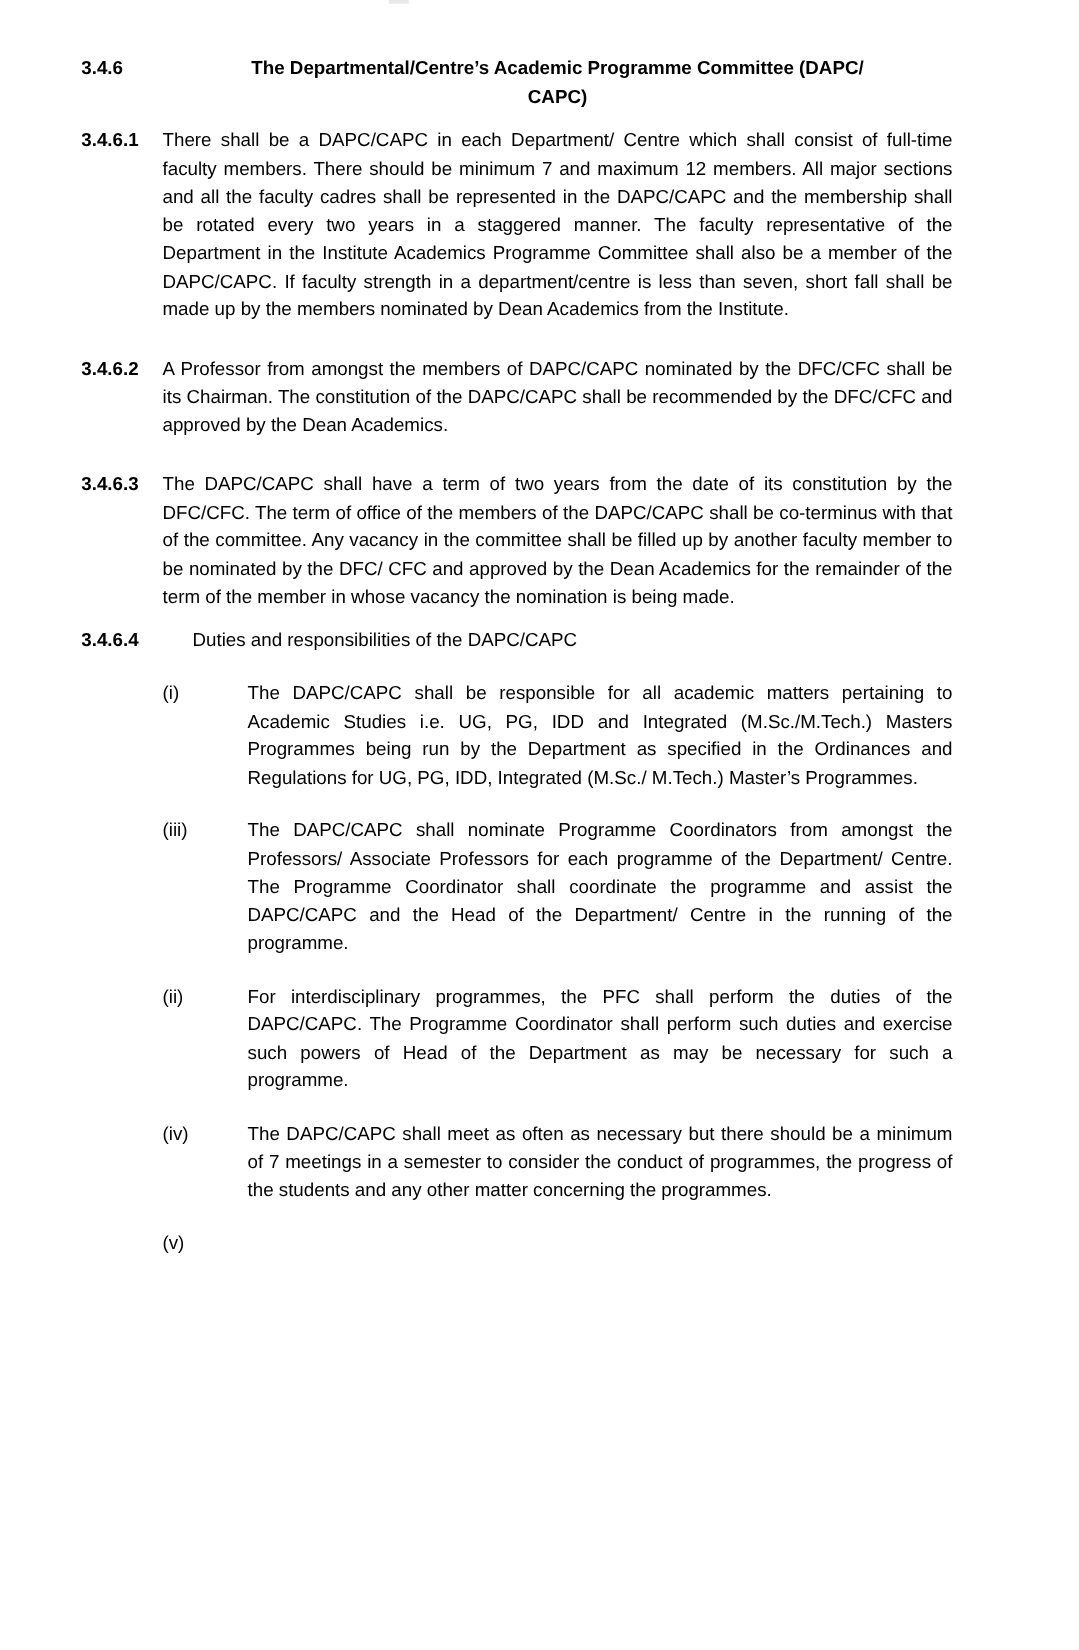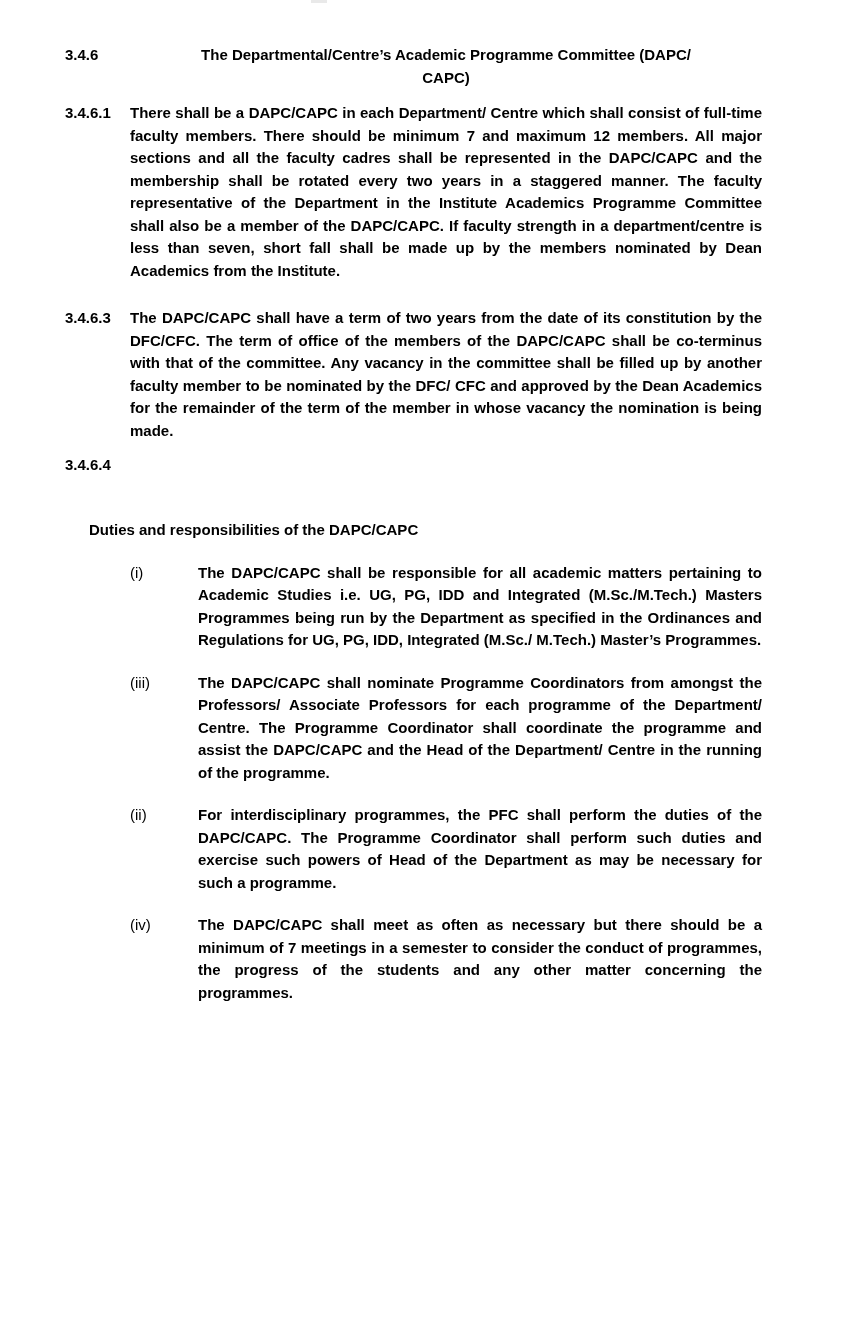--- a/index.html
+++ b/index.html
@@ -24,36 +24,35 @@
     align-items: flex-start;
   }
   .row .num {
     flex: 0 0 65px;
     width: 65px;
     font-weight: 700;
   }
   .row .body {
     flex: 1 1 auto;
     text-align: justify;
-    font-weight: bold;
   }
   .heading .body {
     font-weight: 700;
     text-align: center;
     white-space: pre-line;
   }
   .subheading .body {
-    font-weight: 700;
-    text-align: center;
+    font-weight: 400;
+    text-align: left;
     margin-left: 24px;
   }
   .heading        { margin-bottom: 13px; }
   .para           { margin-bottom: 25px; }
   .para-last      { margin-bottom: 12px; }
-  .subheading     { margin-bottom: 20px; flex-direction: column; }
+  .subheading     { margin-bottom: 20px; }
   .list-item      { margin-left: 65px; margin-bottom: 20px; }
   .list-item .label {
     flex: 0 0 68px;
     width: 68px;
     font-weight: 400;
   }
   .artifact {
     position: absolute;
     left: 311px;
     top: 0;
@@ -74,20 +73,24 @@
       <span class="num">3.4.6</span>
       <span class="body">The Departmental/Centre’s Academic Programme Committee (DAPC/
 CAPC)</span>
     </div>
 
     <div class="row para">
       <span class="num">3.4.6.1</span>
       <span class="body">There shall be a DAPC/CAPC in each Department/ Centre which shall consist of full-time faculty members. There should be minimum 7 and maximum 12 members. All major sections and all the faculty cadres shall be represented in the DAPC/CAPC and the membership shall be rotated every two years in a staggered manner.  The faculty representative of the Department in the Institute Academics Programme Committee shall also be a member of the DAPC/CAPC. If faculty strength in a department/centre is less than seven, short fall shall be made up by the members nominated by Dean Academics from the Institute.</span>
     </div>
 
+    <div class="row para">
+      <span class="num">3.4.6.2</span>
+      <span class="body">A Professor from amongst the members of DAPC/CAPC nominated by the DFC/CFC shall be its Chairman. The constitution of the DAPC/CAPC shall be recommended by the DFC/CFC and approved by the Dean Academics.</span>
+    </div>
 
     <div class="row para para-last">
       <span class="num">3.4.6.3</span>
       <span class="body">The DAPC/CAPC shall have a term of two years from the date of its constitution by the DFC/CFC. The term of office of the members of the DAPC/CAPC shall be co-terminus with that of the committee. Any vacancy in the committee shall be filled up by another faculty member to be nominated by the DFC/ CFC and approved by the Dean Academics for the remainder of the term of the member in whose vacancy the nomination is being made.</span>
     </div>
 
     <div class="row subheading">
       <span class="num">3.4.6.4</span>
       <span class="body">Duties and responsibilities of the DAPC/CAPC</span>
     </div>

